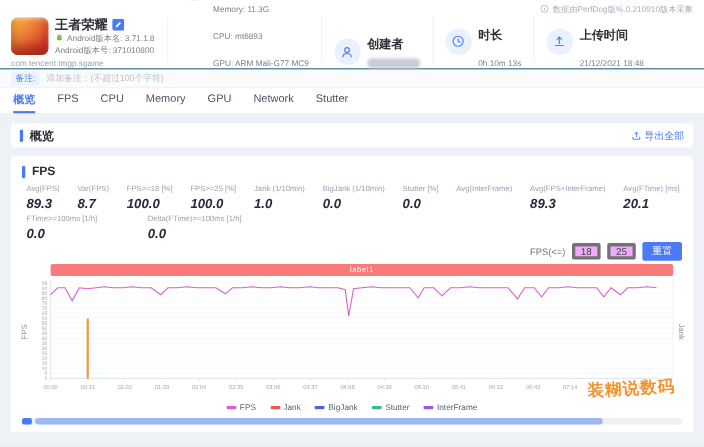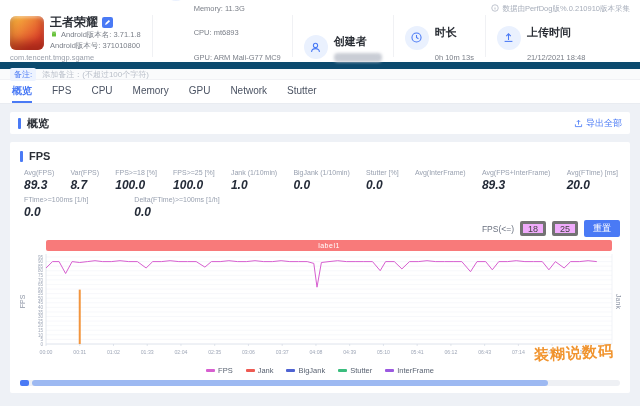--- a/index.html
+++ b/index.html
@@ -23,21 +23,21 @@
   .app-pkg{font-size:7.5px;color:#9aa0ab;margin-top:3px;}
   .blk{display:flex;align-items:flex-start;}
   .icon-circle{width:24px;height:24px;border-radius:50%;background:#eaf1fe;display:flex;align-items:center;justify-content:center;flex:0 0 auto;}
   .blk-info{margin-left:6px;}
   .blk-title{font-size:11px;font-weight:bold;color:#2b2f36;line-height:12px;}
   .blk-line{font-size:7.5px;color:#7a7f88;margin-top:16px;line-height:8.5px;white-space:nowrap;}
   .blur-name{width:48px;height:9px;border-radius:4px;background:#c9cdd5;filter:blur(1.6px);margin-top:6px;}
   .collect-note{position:absolute;top:4px;right:10px;display:flex;align-items:center;gap:3px;font-size:7.5px;color:#a6adba;}
 
   
-  .note-bar{height:18px;background:#fafbfc;border-top:7px solid #0c4a6e;border-bottom:1px solid #f1f2f5;
+  .note-bar{height:18px;background:#fafbfc;border-top:1px solid #0c4a6e;border-bottom:1px solid #f1f2f5;
             display:flex;align-items:center;padding:0 10px;}
   .note-label{font-size:8px;color:#4a7af5;background:#edf3ff;border-radius:2px;padding:1px 4px;}
   .note-placeholder{font-size:8px;color:#b9bfc9;margin-left:6px;}
 
   
   .tab-bar{display:flex;background:#fff;border-bottom:1px solid #e9ecf1;padding:0 12px;height:24px;gap:20px;}
   .tab{font-size:10px;color:#4b5363;display:flex;align-items:center;cursor:pointer;border-bottom:2px solid transparent;}
   .tab.active{color:#4a7af5;border-bottom-color:#4a7af5;font-weight:bold;}
 
   
@@ -262,21 +262,21 @@
           <div class="metric">
             <div class="m-label">Avg(InterFrame)</div>
             <div class="m-value"></div>
           </div>
           <div class="metric">
             <div class="m-label">Avg(FPS+InterFrame)</div>
             <div class="m-value">89.3</div>
           </div>
           <div class="metric">
             <div class="m-label">Avg(FTime) [ms]</div>
-            <div class="m-value">20.0</div>
+            <div class="m-value">20.1</div>
           </div>
         </div>
       <div class="metrics second" id="metrics-row2">
           <div class="metric">
             <div class="m-label">FTime&gt;=100ms [1/h]</div>
             <div class="m-value">0.0</div>
           </div>
           <div class="metric">
             <div class="m-label">Delta(FTime)&gt;=100ms [1/h]</div>
             <div class="m-value">0.0</div>

